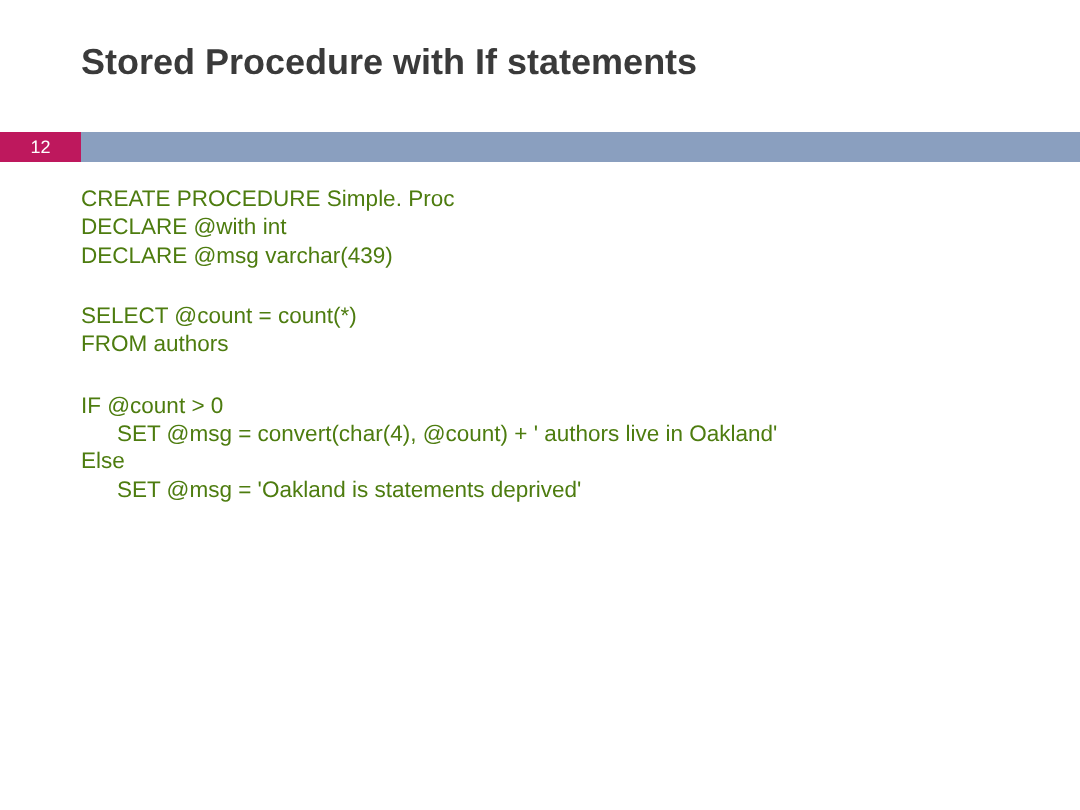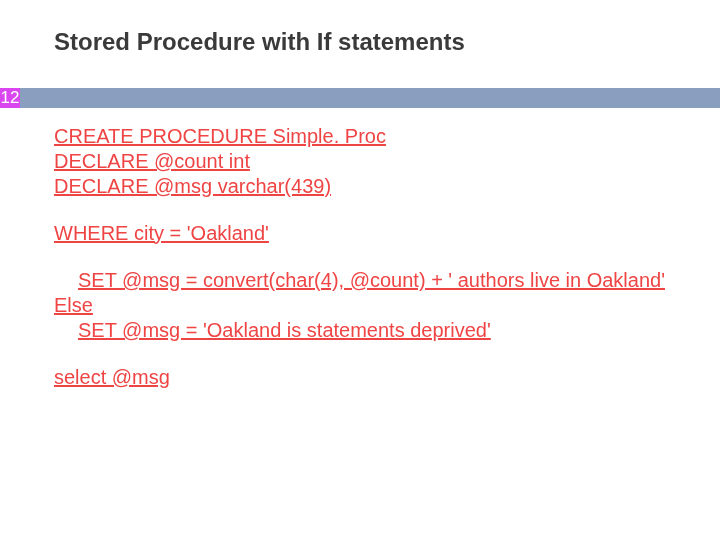--- a/index.html
+++ b/index.html
@@ -21,67 +21,65 @@
   }
   .band-row {
     position: absolute;
     top: 88px;
     left: 0;
     width: 720px;
     height: 20px;
     display: flex;
   }
   .page-badge {
-    width: 20px;
+    width: 54px;
     height: 20px;
-    background: #d946ef;
+    background: #be185d;
     color: #ffffff;
-    font-size: 17px;
+    font-size: 12px;
     display: flex;
     align-items: center;
     justify-content: center;
   }
   .band {
     flex: 1;
     height: 20px;
     background: #8a9fbf;
   }
   .content {
     position: absolute;
     top: 124px;
     left: 54px;
     right: 40px;
-    font-size: 20px;
-    color: #ef4444;
+    font-size: 15px;
+    color: #4d7c0f;
     line-height: 1.25;
-    text-decoration: underline;
   }
   .block { margin-bottom: 22px; }
   .indent { padding-left: 24px; }
 </style>
 </head>
 <body>
 
 <div class="title">Stored Procedure with If statements</div>
 
 <div class="band-row">
   <div class="page-badge">12</div>
   <div class="band"></div>
 </div>
 
 <div class="content">
   <div class="block">
     <div>CREATE PROCEDURE Simple. Proc</div>
-    <div>DECLARE @count int</div>
+    <div>DECLARE @with int</div>
     <div>DECLARE @msg varchar(439)</div>
   </div>
   <div class="block">
-    <div>WHERE city = 'Oakland'</div>
+    <div>SELECT @count = count(*)</div>
+    <div>FROM authors</div>
   </div>
   <div class="block">
+    <div>IF @count &gt; 0</div>
     <div class="indent">SET @msg = convert(char(4), @count) + ' authors live in Oakland'</div>
     <div>Else</div>
     <div class="indent">SET @msg = 'Oakland is statements deprived'</div>
   </div>
-  <div class="block">
-    <div>select @msg</div>
-  </div>
 </div>
 
 </body></html>

